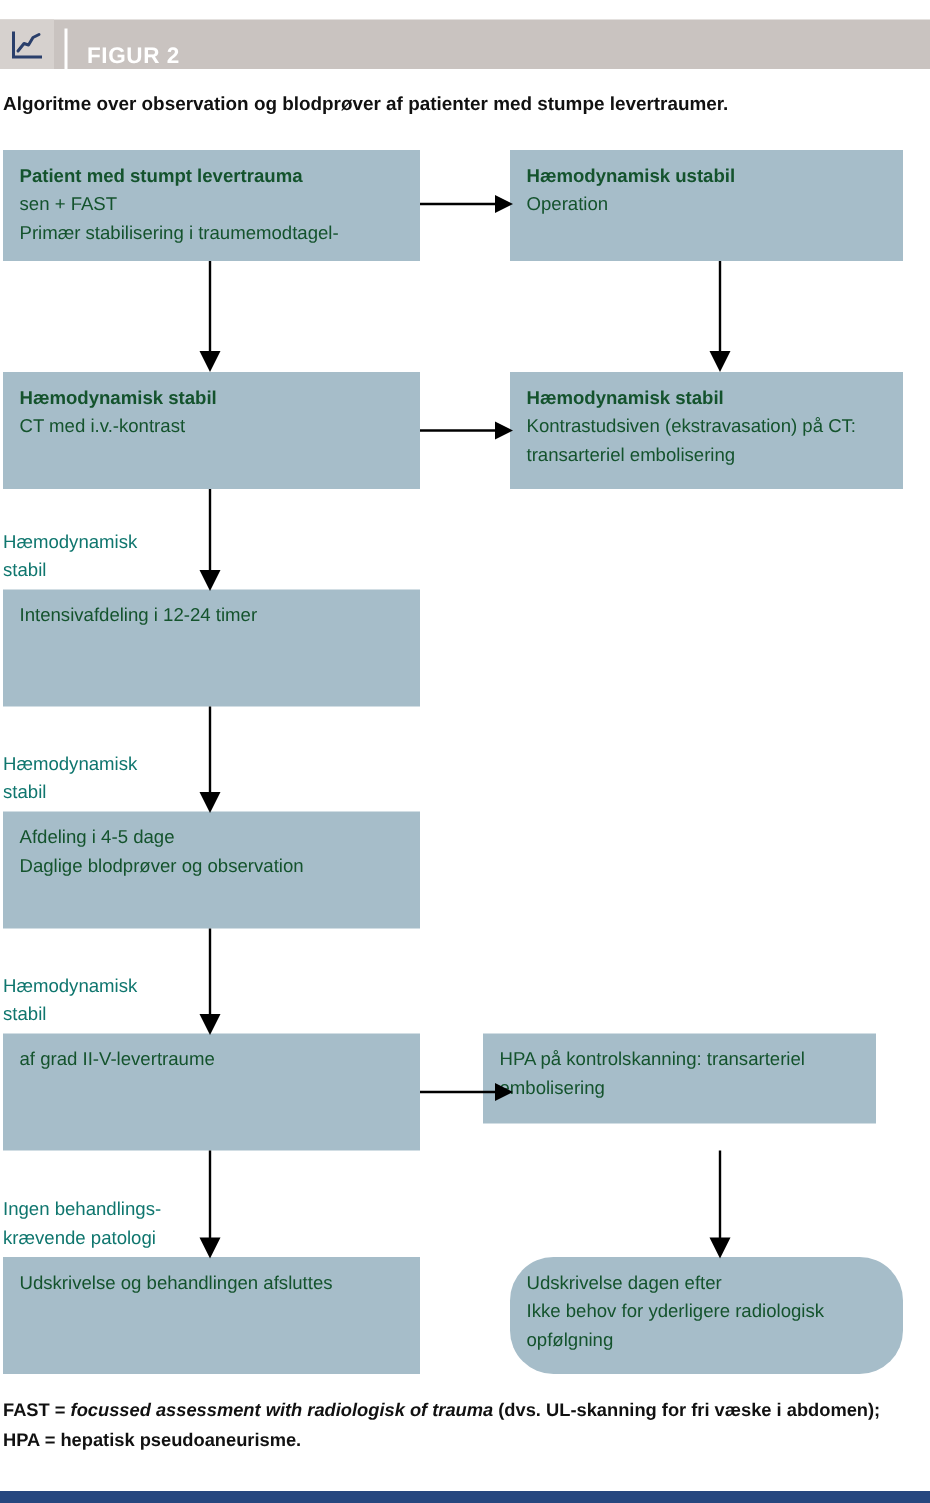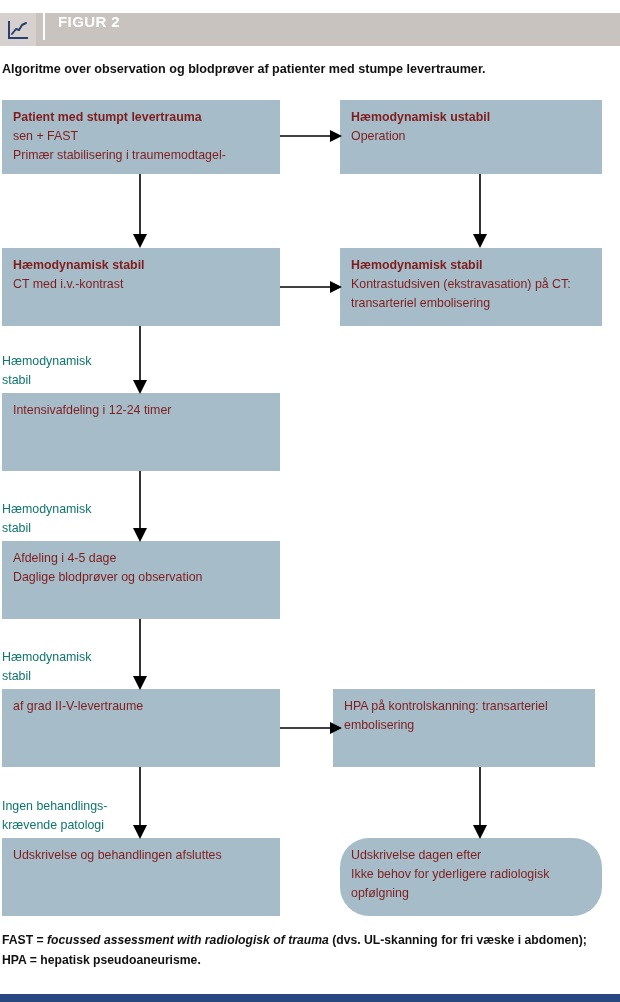--- a/index.html
+++ b/index.html
@@ -18,21 +18,21 @@
 
   
   .fig-header {
     position: absolute;
     left: 0;
     top: 13px;
     width: 620px;
     height: 33px;
     background: #c9c3c0;
     display: flex;
-    align-items: flex-start;
+    align-items: flex-end;
   }
   .fig-icon-box {
     width: 36px;
     height: 33px;
     background: #d6d1ce;
     display: flex;
     align-items: center;
     justify-content: center;
     flex: none;
   }
@@ -66,21 +66,21 @@
   }
 
   
   .node {
     position: absolute;
     background: #a6bdc9;
     box-sizing: border-box;
     padding: 8px 10px 8px 11px;
     font-size: 12.4px;
     line-height: 1.52;
-    color: #7f1d1d;
+    color: #14532d;
   }
   .node .ttl {
     font-weight: bold;
     display: block;
   }
   .node .ln { display: block; }
 
   
   .side-label {
     position: absolute;
@@ -167,21 +167,21 @@
 
 <div class="node" style="left:2px; top:541px; width:278px; height:78px;">
   <span class="ln">Afdeling i 4-5 dage</span>
   <span class="ln">Daglige blodprøver og observation</span>
 </div>
 
 <div class="node" style="left:2px; top:689px; width:278px; height:78px;">
   <span class="ln">af grad II-V-levertraume</span>
 </div>
 
-<div class="node" style="left:333px; top:689px; width:262px; height:78px;">
+<div class="node" style="left:322px; top:689px; width:262px; height:60px;">
   <span class="ln">HPA på kontrolskanning: transarteriel</span>
   <span class="ln">embolisering</span>
 </div>
 
 <div class="node" style="left:2px; top:838px; width:278px; height:78px;">
   <span class="ln">Udskrivelse og behandlingen afsluttes</span>
 </div>
 
 <div class="node" style="left:340px; top:838px; width:262px; height:78px;border-radius:29px;">
   <span class="ln">Udskrivelse dagen efter</span>

